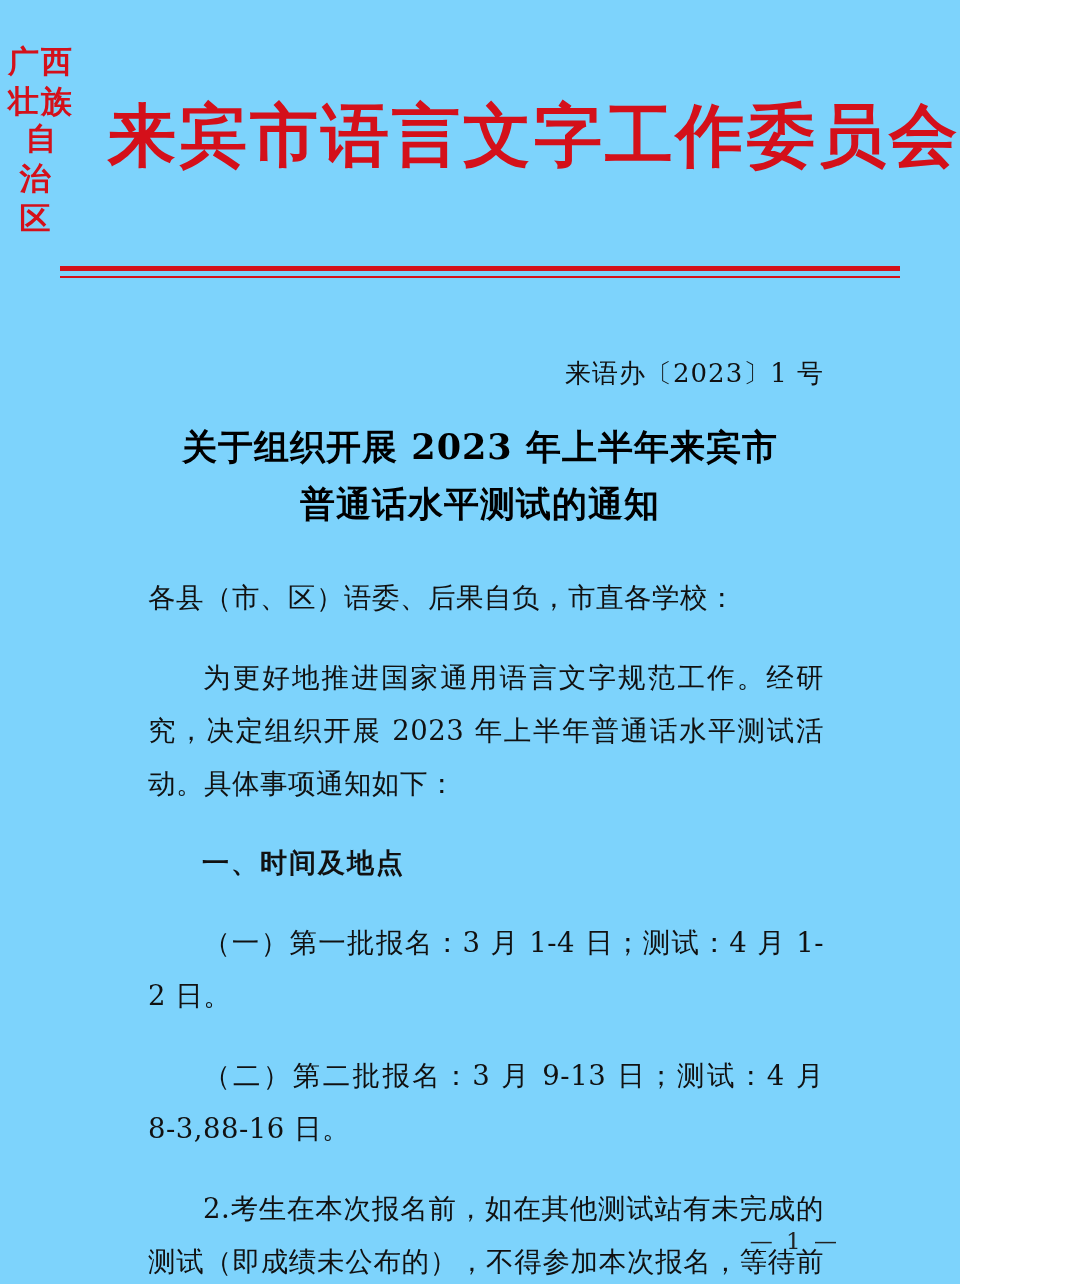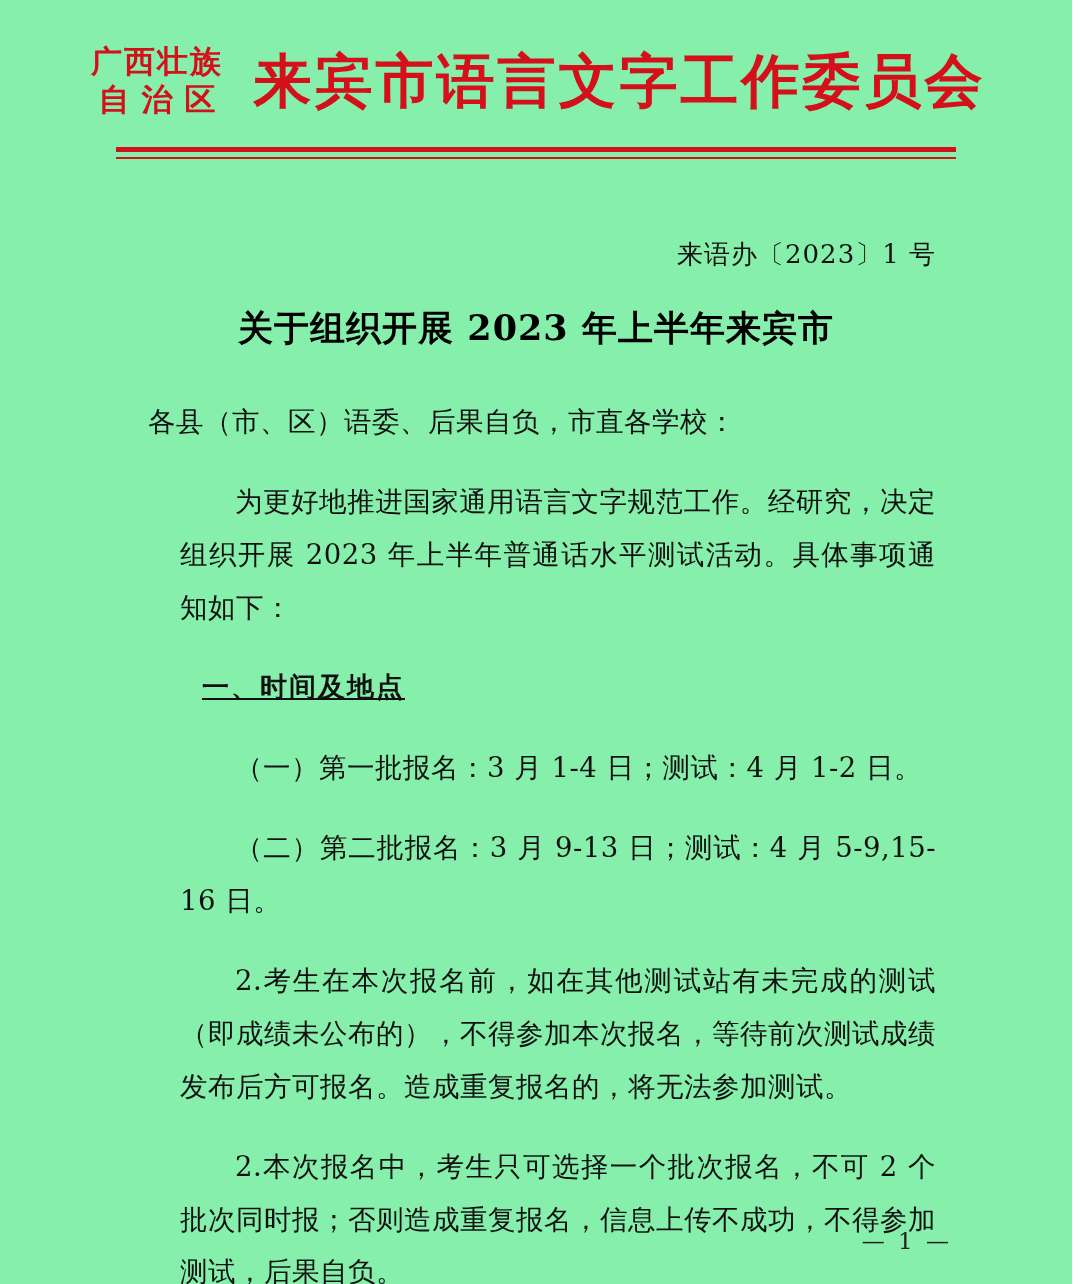--- a/index.html
+++ b/index.html
@@ -11,23 +11,23 @@
     width: 1080px;
     height: 1284px;
     font-family: "DejaVu Serif", "Liberation Serif", serif;
     color: #111;
     position: relative;
     overflow: hidden;
   }
 
   .page {
     position: relative;
-    width: 1072px;
+    width: 960px;
     height: 1284px;
-    background: #86efac;
+    background: #7dd3fc;
     box-sizing: border-box;
   }
 
   
   .masthead {
     display: flex;
     align-items: center;
     justify-content: center;
     padding-top: 42px;
     gap: 26px;
@@ -44,23 +44,23 @@
     letter-spacing: 2px;
     text-align: center;
   }
   .masthead-prefix .line2 {
     letter-spacing: 12px;
     text-indent: 12px;
     font-family: Liberation Mono, monospace;
   }
   .masthead-title {
     color: #d4101a;
-    font-family: Liberation Serif, serif;
+    font-family: Liberation Mono, monospace;
     font-weight: bold;
-    font-size: 58px;
+    font-size: 68px;
     letter-spacing: 3px;
     line-height: 1.1;
     white-space: nowrap;
   }
 
   .rule-wrap {
     margin: 26px auto 0 auto;
     width: 840px;
   }
   .rule-thick {
@@ -106,30 +106,28 @@
     line-height: 1.92;
     color: #111;
     letter-spacing: 0.5px;
     text-align: justify;
   }
   .p-flush {
     text-indent: 0;
   }
   .p-indent {
     text-indent: 2em;
-    margin-left: 32px;
   }
   .heading-num {
     text-indent: 2em;
     font-weight: bold;
     font-family: "DejaVu Sans", "Liberation Sans", sans-serif;
     font-size: 27px;
     letter-spacing: 2px;
     margin-top: 2px;
-    text-decoration: underline;
   }
 
   
   .page-footer {
     position: absolute;
     bottom: 30px;
     right: 120px;
     font-size: 23px;
     color: #222;
     letter-spacing: 3px;
@@ -150,28 +148,29 @@
 
   <div class="rule-wrap">
     <div class="rule-thick"></div>
     <div class="rule-thin"></div>
   </div>
 
   <div class="doc-number">来语办〔2023〕1 号</div>
 
   <div class="doc-title">
     <span class="t-line">关于组织开展 2023 年上半年来宾市</span>
+    <span class="t-line">普通话水平测试的通知</span>
   </div>
 
   <div class="body-text">
     <p class="p-flush">各县（市、区）语委、后果自负，市直各学校：</p>
     <p class="p-indent">为更好地推进国家通用语言文字规范工作。经研究，决定组织开展 2023 年上半年普通话水平测试活动。具体事项通知如下：</p>
     <p class="heading-num">一、时间及地点</p>
     <p class="p-indent">（一）第一批报名：3 月 1-4 日；测试：4 月 1-2 日。</p>
-    <p class="p-indent">（二）第二批报名：3 月 9-13 日；测试：4 月 5-9,15-16 日。</p>
+    <p class="p-indent">（二）第二批报名：3 月 9-13 日；测试：4 月 8-3,88-16 日。</p>
     <p class="p-indent">2.考生在本次报名前，如在其他测试站有未完成的测试（即成绩未公布的），不得参加本次报名，等待前次测试成绩发布后方可报名。造成重复报名的，将无法参加测试。</p>
     <p class="p-indent">2.本次报名中，考生只可选择一个批次报名，不可 2 个批次同时报；否则造成重复报名，信息上传不成功，不得参加测试，后果自负。</p>
 
   </div>
 
   <div class="page-footer">— 1 —</div>
 
 </div>
 
 </body></html>

